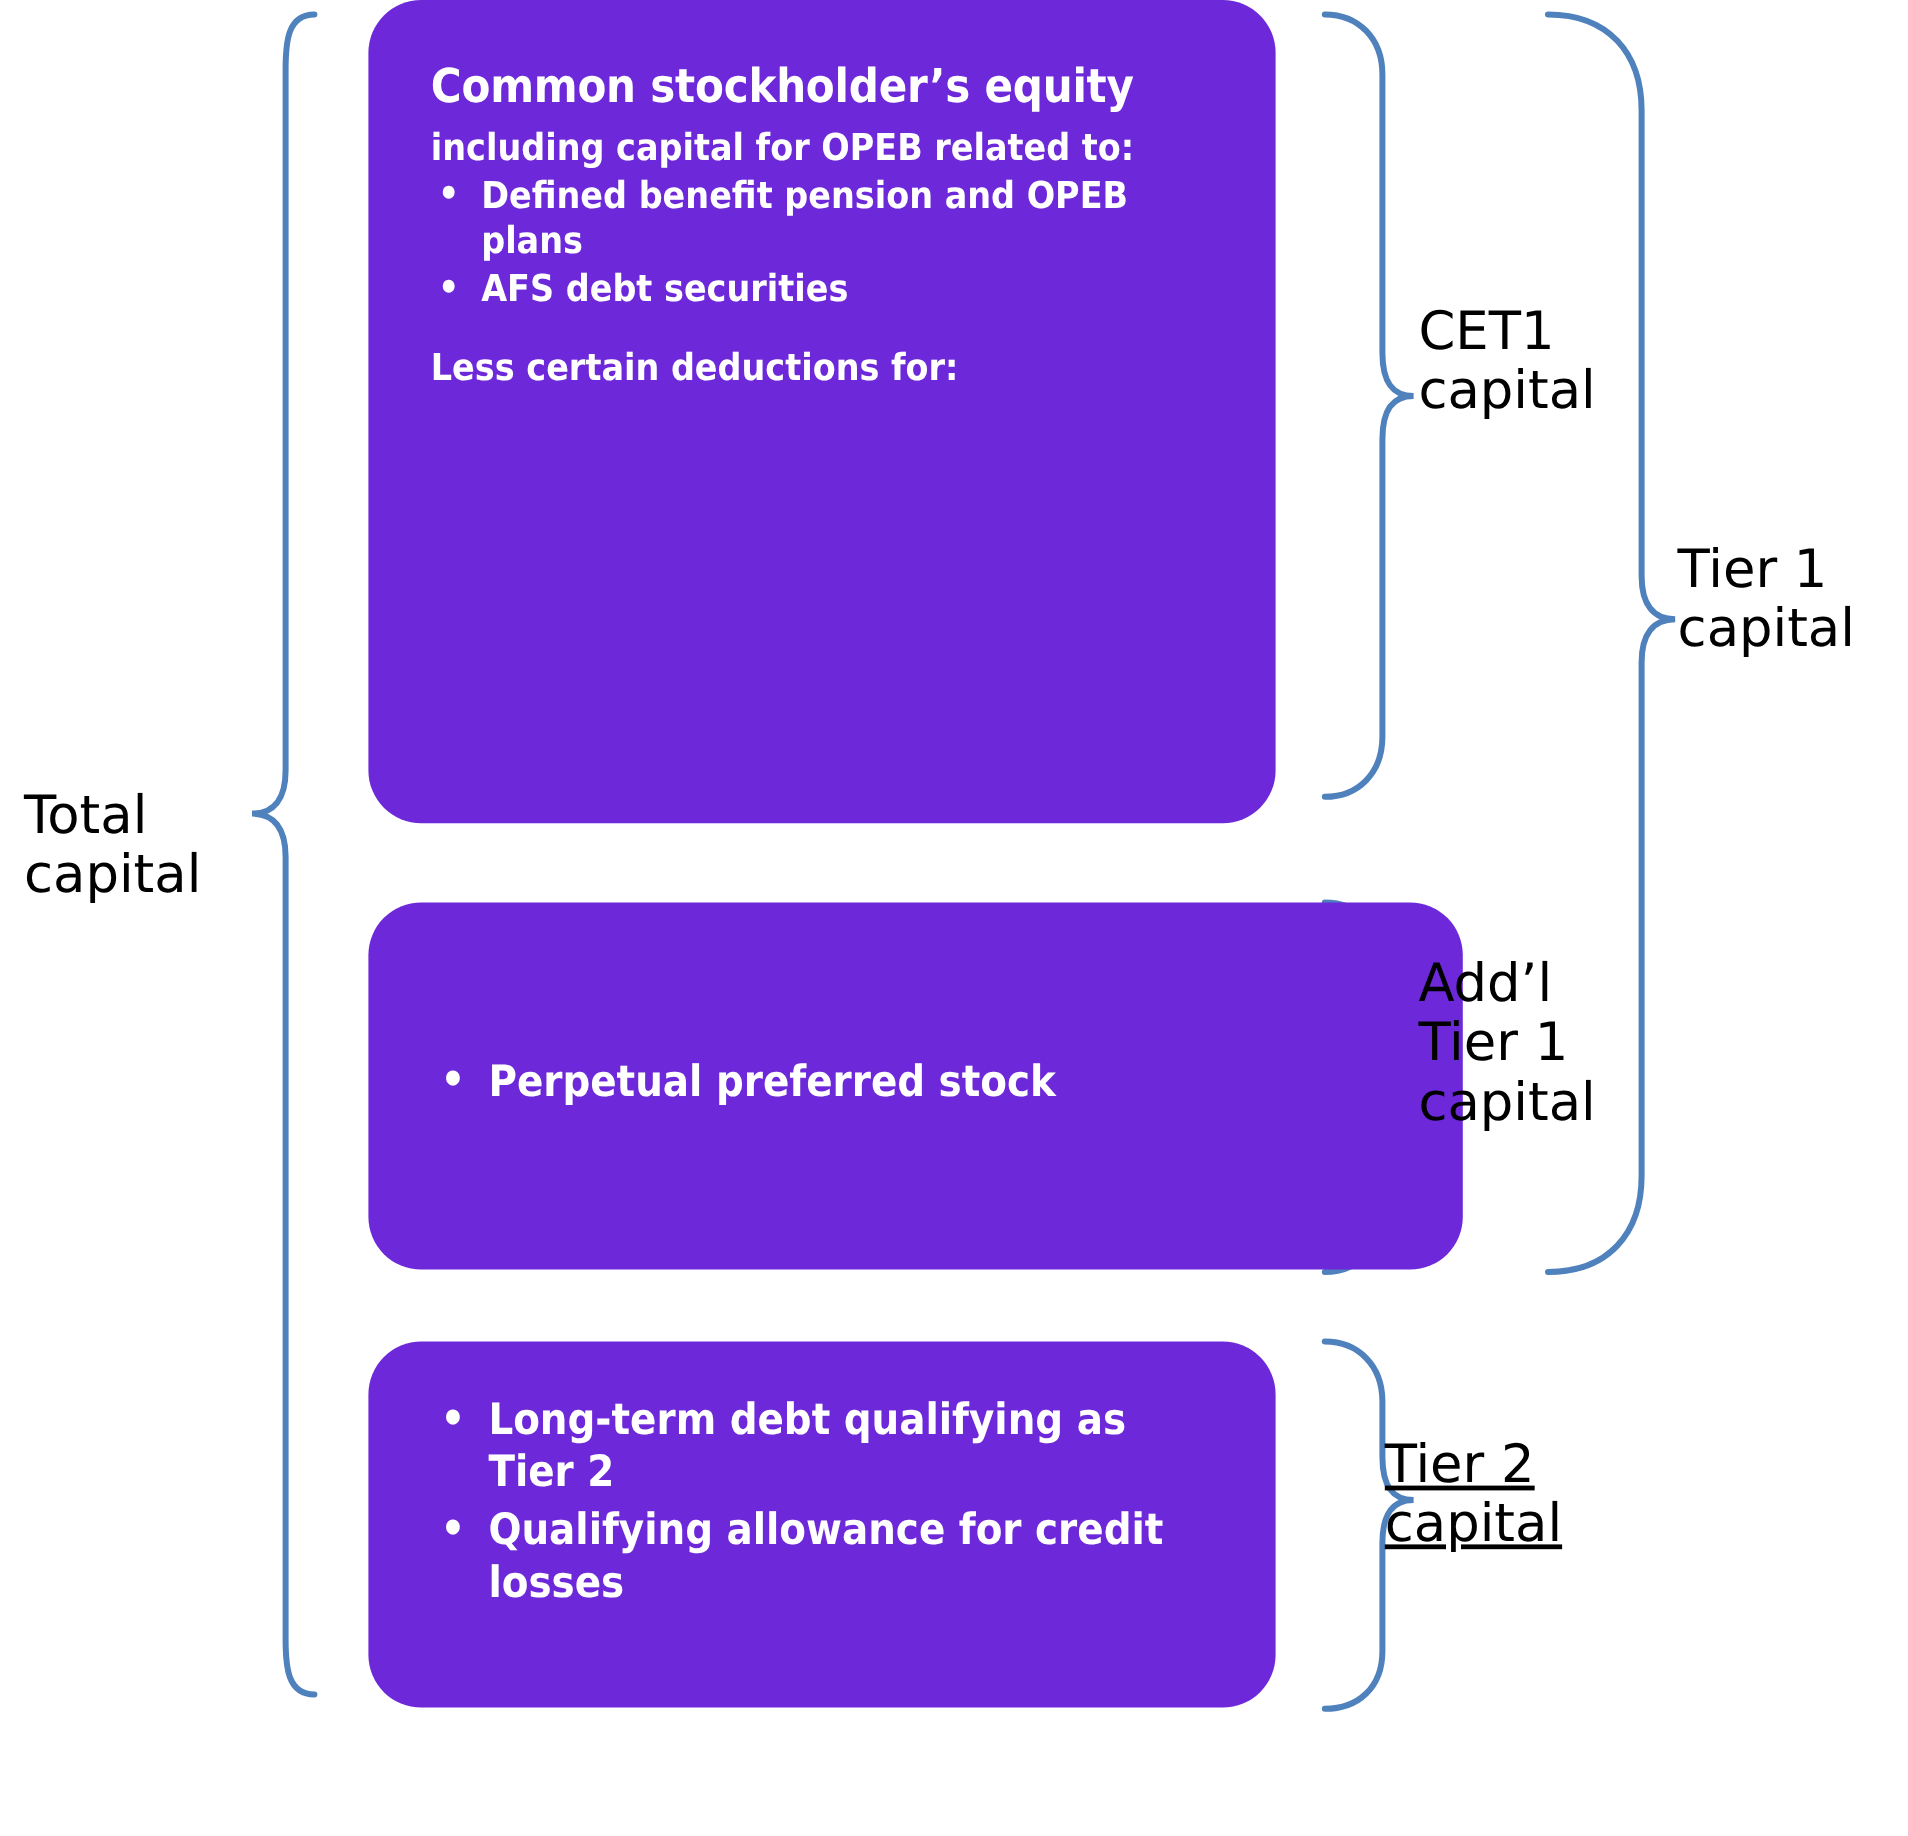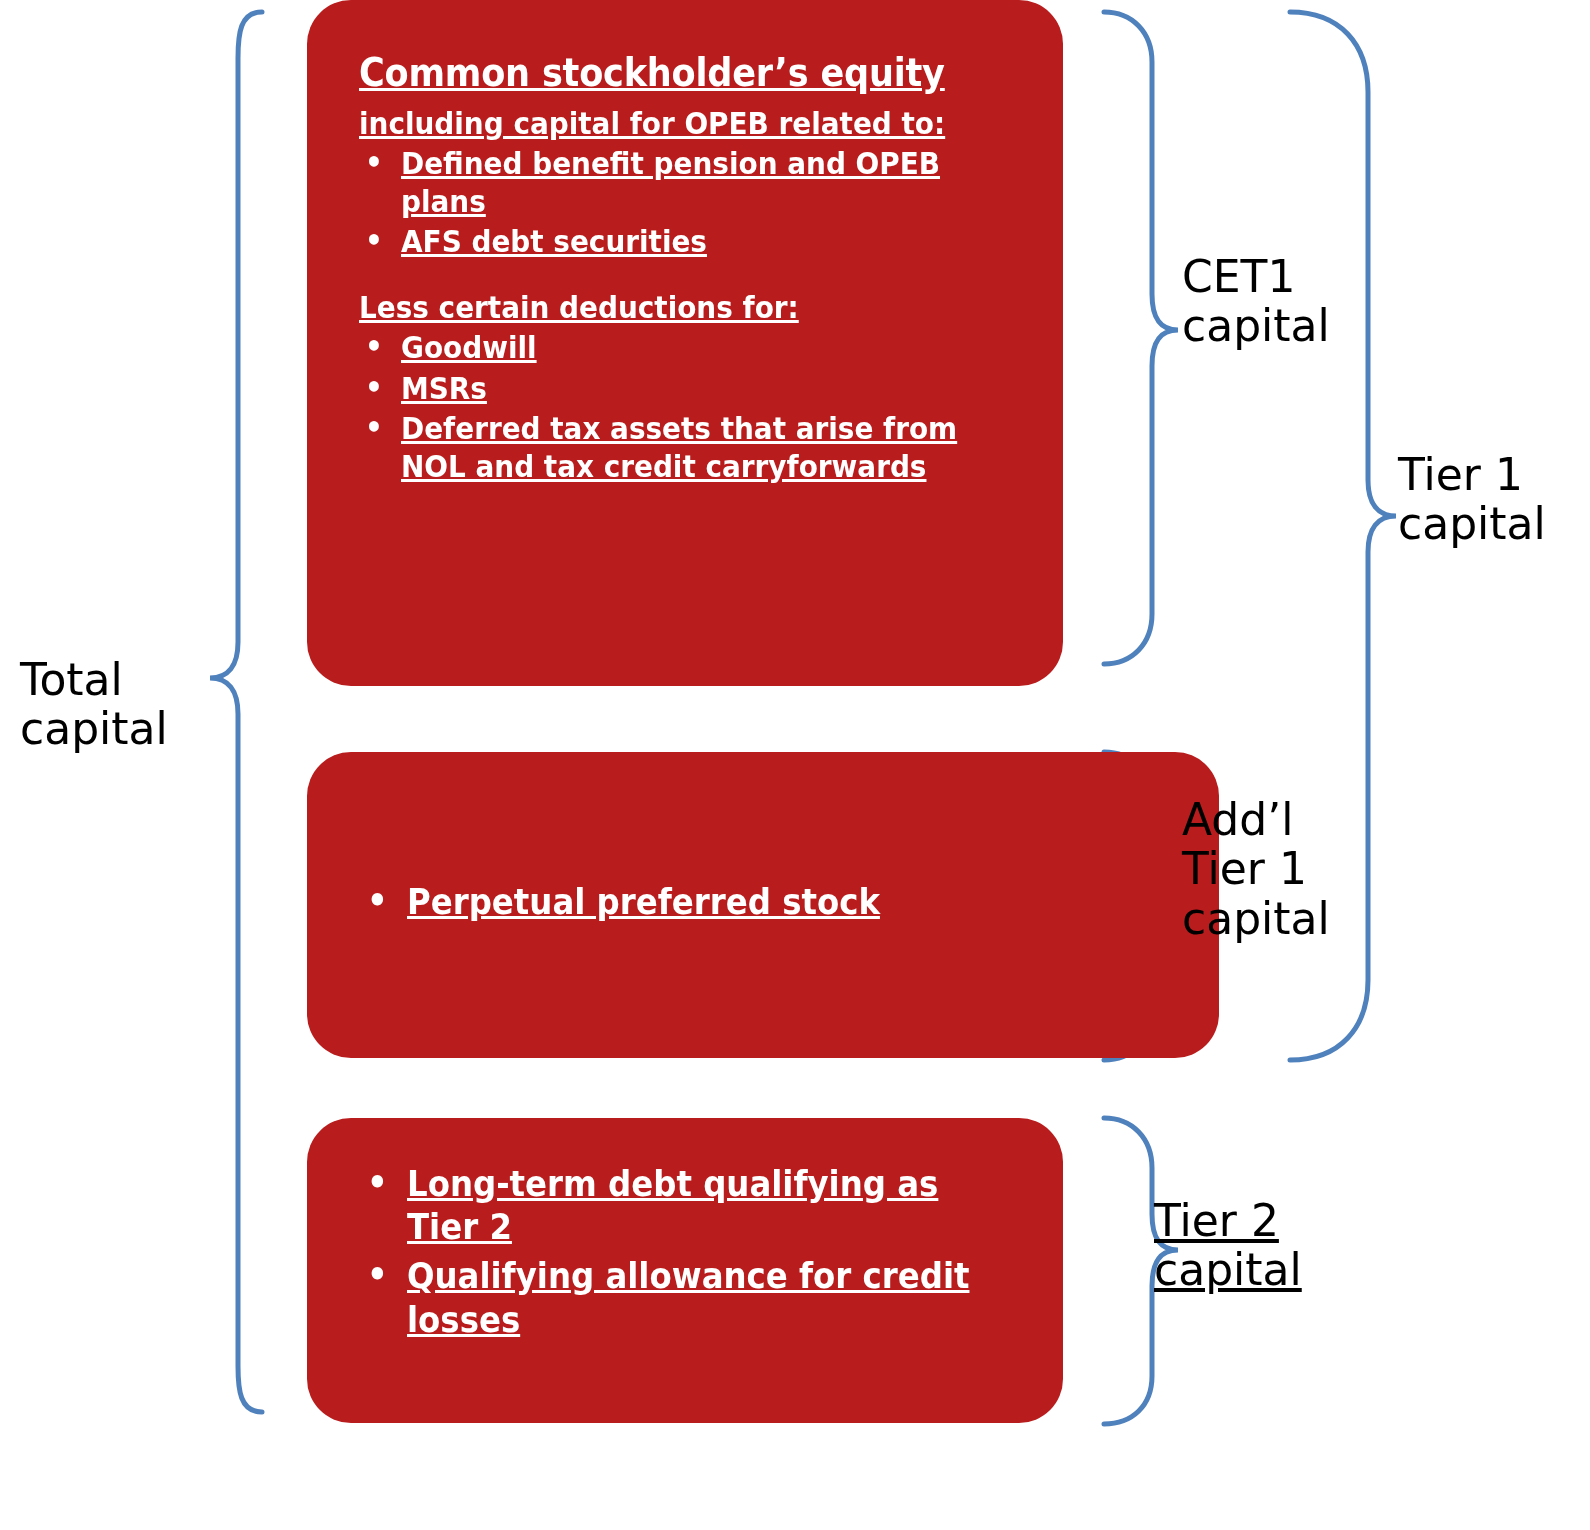--- a/index.html
+++ b/index.html
@@ -24,27 +24,26 @@
     left: 0;
     top: 0;
     width: 1590px;
     height: 1530px;
     pointer-events: none;
   }
 
   
   .box {
     position: absolute;
-    background: #b91c1c;
+    background: #6d28d9;
     border-radius: 44px;
     box-sizing: border-box;
     color: #ffffff;
     font-family: "DejaVu Sans Condensed", "Liberation Sans Narrow", "Liberation Sans", sans-serif;
     font-weight: bold;
-    text-decoration: underline;
   }
   #box-cet1 {
     left: 307px;
     top: 0px;
     width: 756px;
     height: 686px;
     border-top-left-radius: 44px;
     border-top-right-radius: 44px;
     padding: 52px 46px 18px 52px;
   }
@@ -198,25 +197,20 @@
   </svg>
 
   <div class="box" id="box-cet1">
     <div class="box-title">Common stockholder’s equity</div>
     <div class="box-sub">including capital for OPEB related to:</div>
     <ul class="bullets">
       <li>Defined benefit pension and OPEB plans</li>
       <li>AFS debt securities</li>
     </ul>
     <div class="box-sub spaced">Less certain deductions for:</div>
-    <ul class="bullets">
-      <li>Goodwill</li>
-      <li>MSRs</li>
-      <li>Deferred tax assets that arise from NOL and tax credit carryforwards</li>
-    </ul>
   </div>
 
   <div class="box" id="box-at1">
     <ul class="bullets">
       <li>Perpetual preferred stock</li>
     </ul>
   </div>
 
   <div class="box" id="box-t2">
     <ul class="bullets">

